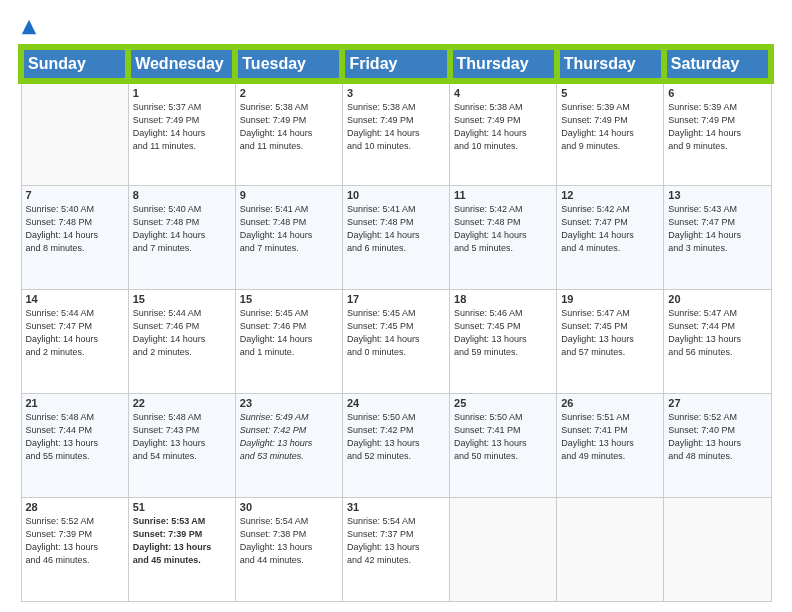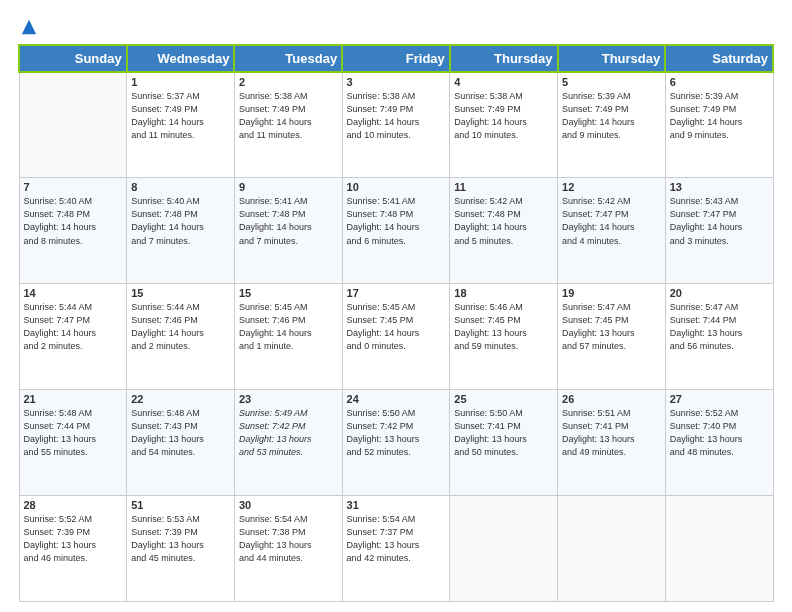--- a/index.html
+++ b/index.html
@@ -61,25 +61,25 @@
       flex: 1;
       border-collapse: collapse;
       width: 100%;
       table-layout: fixed;
     }
     .calendar thead tr {
       background-color: #3a7fc1;
     }
     .calendar thead th {
       color: #fff;
-      font-size: 13px;
+      font-size: 16px;
       font-weight: bold;
       padding: 5px 4px;
-      border: 2px solid #84cc16;
-      text-align: right;
+      border: 6px solid #84cc16;
+      text-align: left;
     }
     .calendar tbody td {
       border: 1px solid #ccc;
       vertical-align: top;
       padding: 3px 4px;
       font-size: 9.5px;
       color: #333;
       height: 88px;
     }
     .calendar tbody tr:nth-child(even) td {
@@ -339,21 +339,21 @@
         <tr>
           <td>
             <span class="day-number">28</span>
             <div class="day-info" style="white-space: pre-line;">Sunrise: 5:52 AM
 Sunset: 7:39 PM
 Daylight: 13 hours
 and 46 minutes.</div>
           </td>
           <td>
             <span class="day-number">51</span>
-            <div class="day-info" style="white-space: pre-line;">Sunrise: 5:53 AM
+            <div class="day-info" style="white-space: pre-line; font-weight: bold;">Sunrise: 5:53 AM
 Sunset: 7:39 PM
 Daylight: 13 hours
 and 45 minutes.</div>
           </td>
           <td>
             <span class="day-number">30</span>
             <div class="day-info" style="white-space: pre-line;">Sunrise: 5:54 AM
 Sunset: 7:38 PM
 Daylight: 13 hours
 and 44 minutes.</div>

